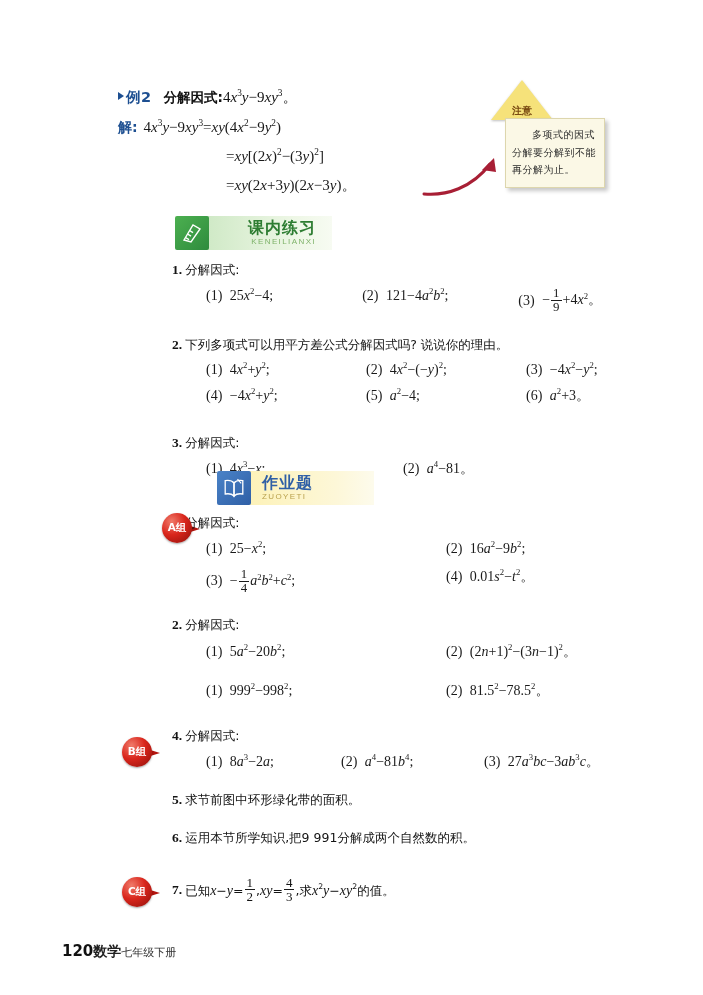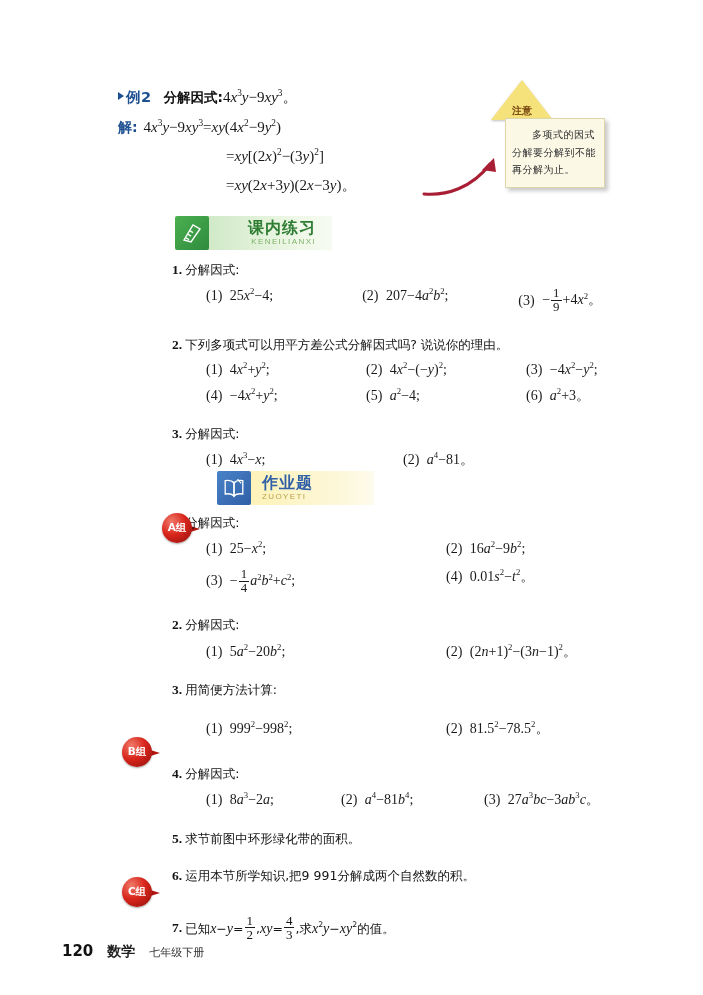--- a/index.html
+++ b/index.html
@@ -275,21 +275,20 @@
     border-left: 16px solid #b3150f;
   }
 
   
   .footer {
     position: absolute;
     left: 62px;
     bottom: 34px;
     display: flex;
     align-items: baseline;
-    gap: 14px;
   }
   .pg-num {
     font-family: "DejaVu Sans", "Liberation Sans", sans-serif;
     font-weight: bold;
     font-size: 15px;
     color: #111;
   }
   .bk-name {
     font-family: Liberation Mono, monospace;
     font-weight: bold;
@@ -365,21 +364,21 @@
       <div class="q-head">
         <span class="q-num">1.</span><span>分解因式:</span>
       </div>
       <div class="subrow" style="margin-top:9px;">
         <span class="sub" style="width:160px;">
           <span class="lbl">(1)</span>
           <span class="mn">25</span><span class="mi">x</span><sup class="ex">2</sup>−<span class="mn">4</span>;
         </span>
         <span class="sub" style="width:160px;">
           <span class="lbl">(2)</span>
-          <span class="mn">207</span>−<span class="mn">4</span><span class="mi">a</span><sup class="ex">2</sup><span class="mi">b</span><sup class="ex">2</sup>;
+          <span class="mn">121</span>−<span class="mn">4</span><span class="mi">a</span><sup class="ex">2</sup><span class="mi">b</span><sup class="ex">2</sup>;
         </span>
         <span class="sub">
           <span class="lbl">(3)</span>
           −<span class="frac"><span class="num mn">1</span><span class="den mn">9</span></span>+<span class="mn">4</span><span class="mi">x</span><sup class="ex">2</sup>。
         </span>
       </div>
     </div>
 
     <div class="q" style="margin-top:22px;">
       <div class="q-head">
@@ -408,21 +407,21 @@
           <span class="lbl">(5)</span>
           <span class="mi">a</span><sup class="ex">2</sup>−<span class="mn">4</span>;
         </span>
         <span class="sub">
           <span class="lbl">(6)</span>
           <span class="mi">a</span><sup class="ex">2</sup>+<span class="mn">3</span>。
         </span>
       </div>
     </div>
 
-    <div class="q" style="margin-top:22px;">
+    <div class="q" style="margin-top:31px;">
       <div class="q-head">
         <span class="q-num">3.</span><span>分解因式:</span>
       </div>
       <div class="subrow" style="margin-top:9px;gap:37px;">
         <span class="sub" style="width:160px;">
           <span class="lbl">(1)</span>
           <span class="mn">4</span><span class="mi">x</span><sup class="ex">3</sup>−<span class="mi">x</span>;
         </span>
         <span class="sub">
           <span class="lbl">(2)</span>
@@ -503,23 +502,20 @@
           <span class="mn">5</span><span class="mi">a</span><sup class="ex">2</sup>−<span class="mn">20</span><span class="mi">b</span><sup class="ex">2</sup>;
         </span>
         <span class="sub">
           <span class="lbl">(2)</span>
           (<span class="mn">2</span><span class="mi">n</span>+<span class="mn">1</span>)<sup class="ex">2</sup>−(<span class="mn">3</span><span class="mi">n</span>−<span class="mn">1</span>)<sup class="ex">2</sup>。
         </span>
       </div>
     </div>
 
     <div class="q" style="margin-top:22px;">
-      <div class="q-head">
-        <span class="q-num">3.</span><span>用简便方法计算:</span>
-      </div>
       <div class="subrow" style="margin-top:22px;">
         <span class="sub" style="width:240px;">
           <span class="lbl">(1)</span>
           <span class="mn">999</span><sup class="ex">2</sup>−<span class="mn">998</span><sup class="ex">2</sup>;
         </span>
         <span class="sub">
           <span class="lbl">(2)</span>
           <span class="mn">81.5</span><sup class="ex">2</sup>−<span class="mn">78.5</span><sup class="ex">2</sup>。
         </span>
       </div>

